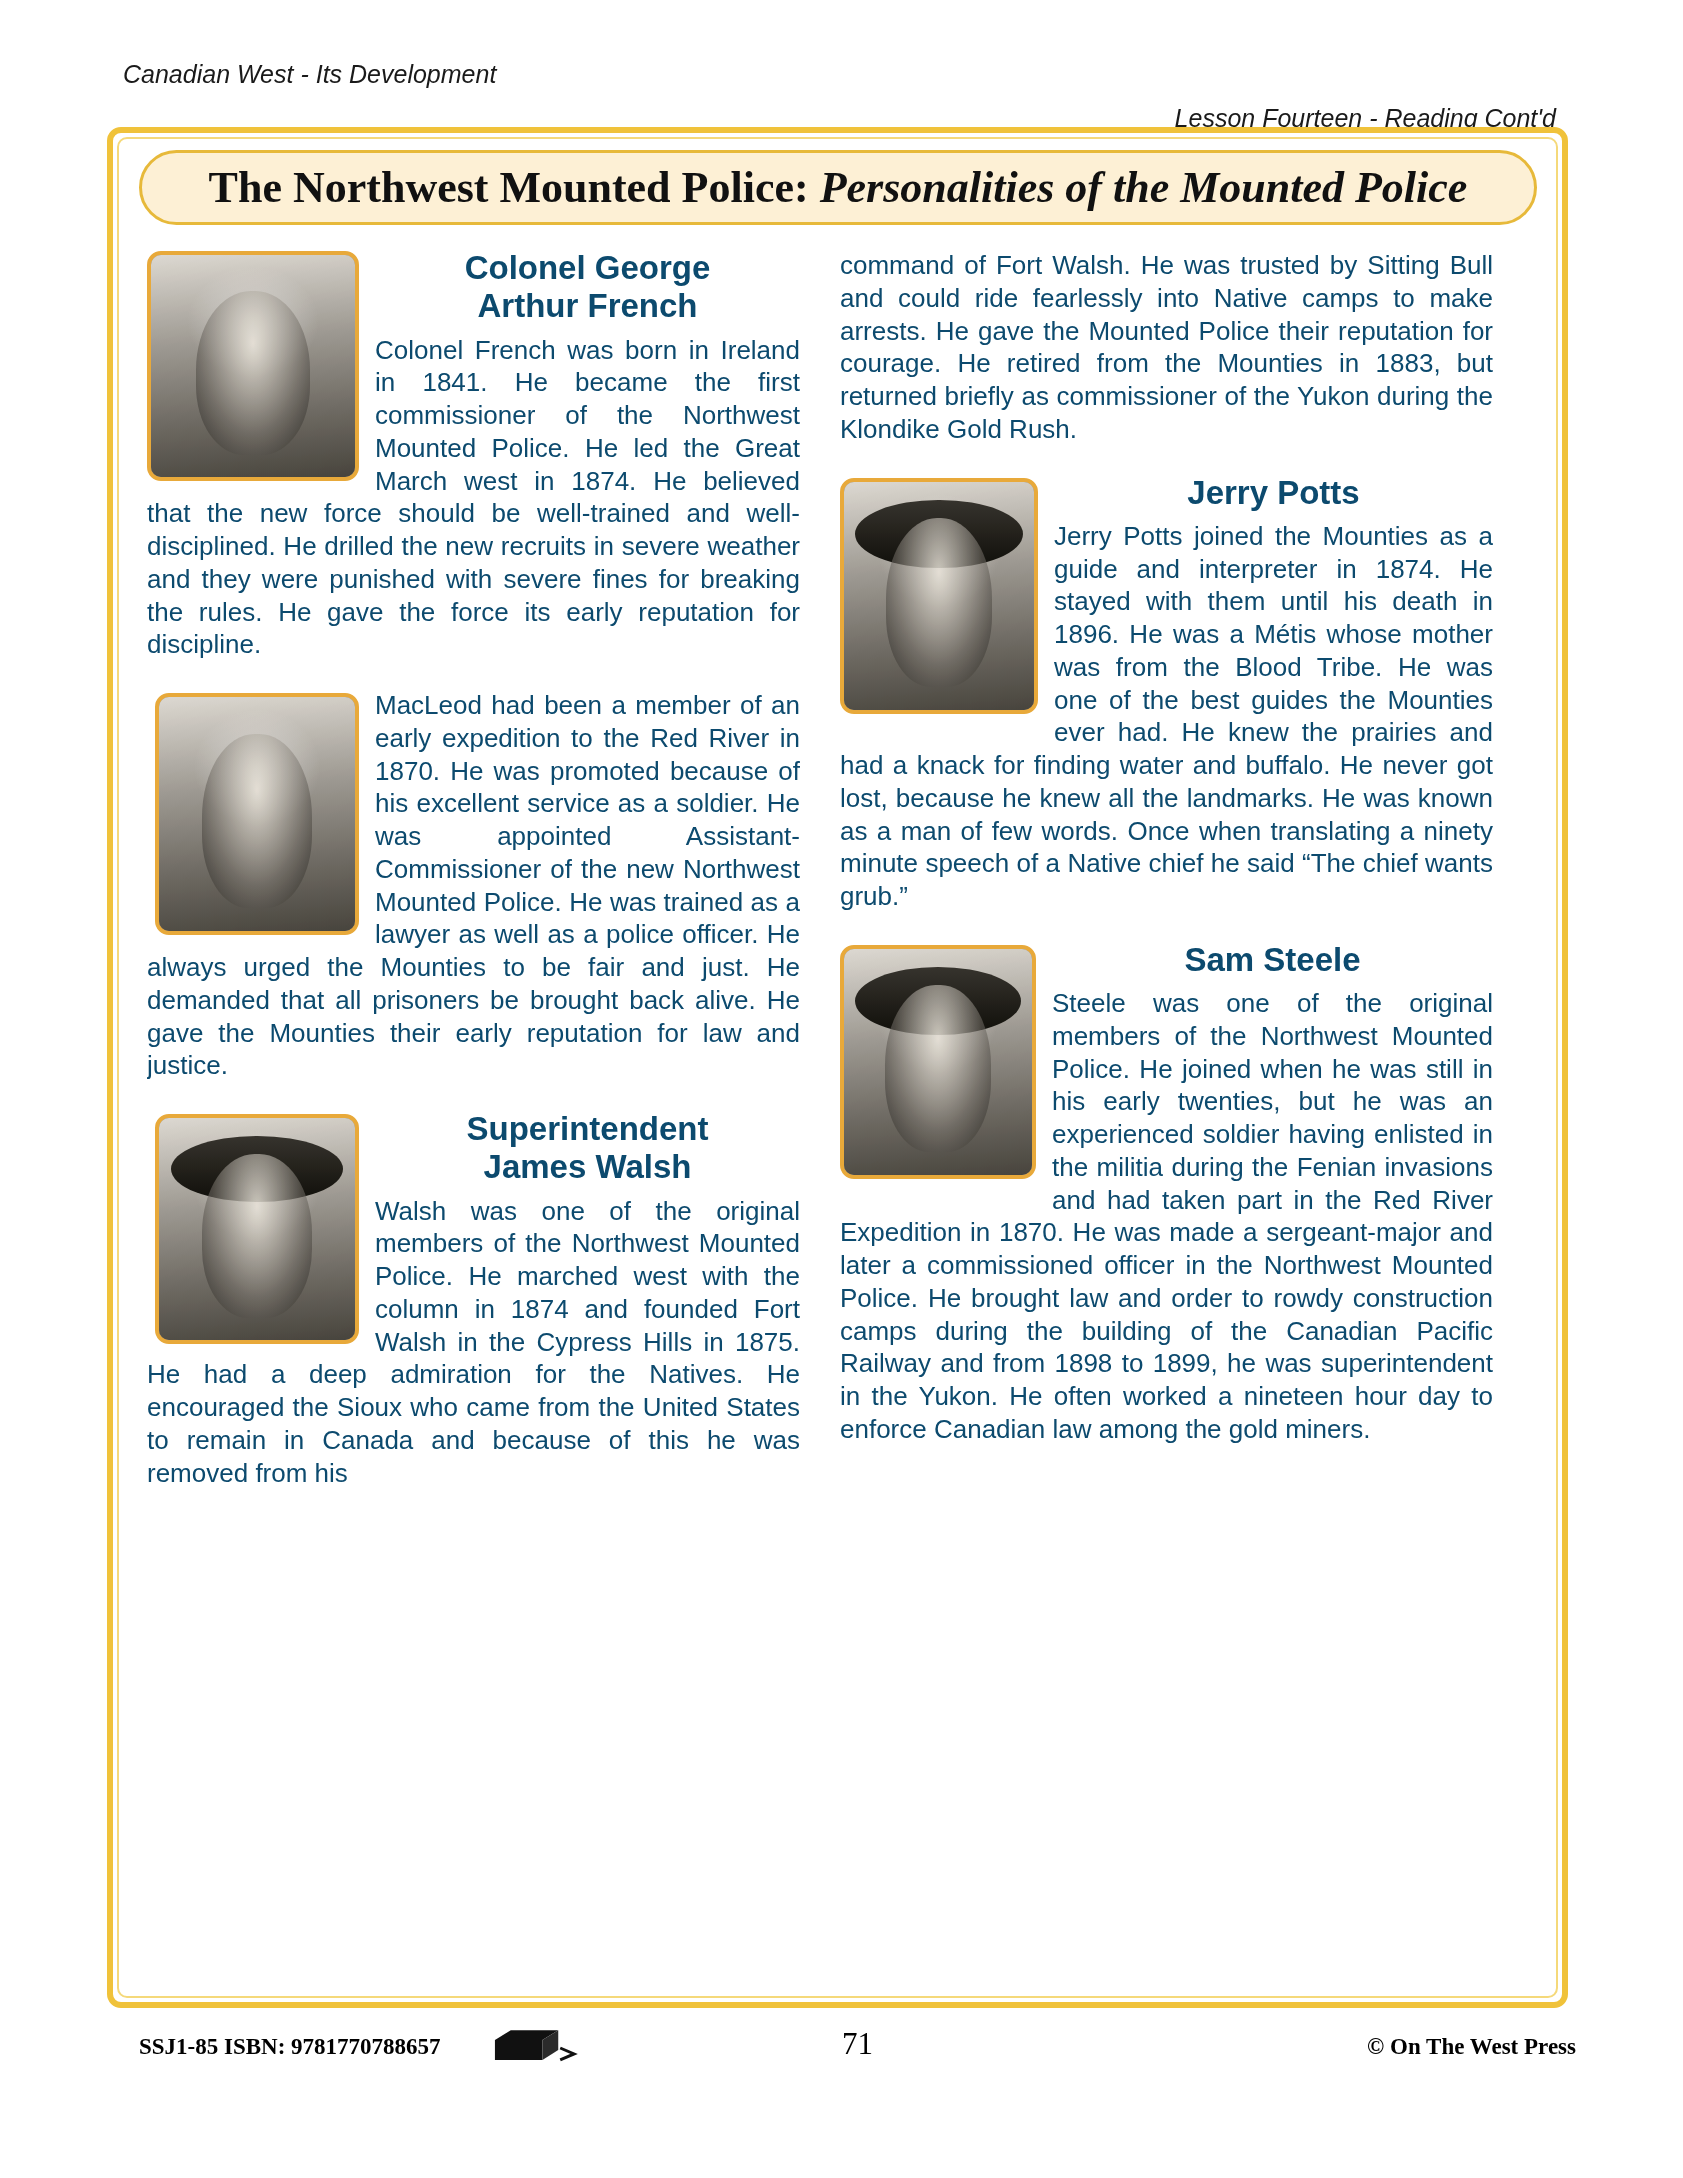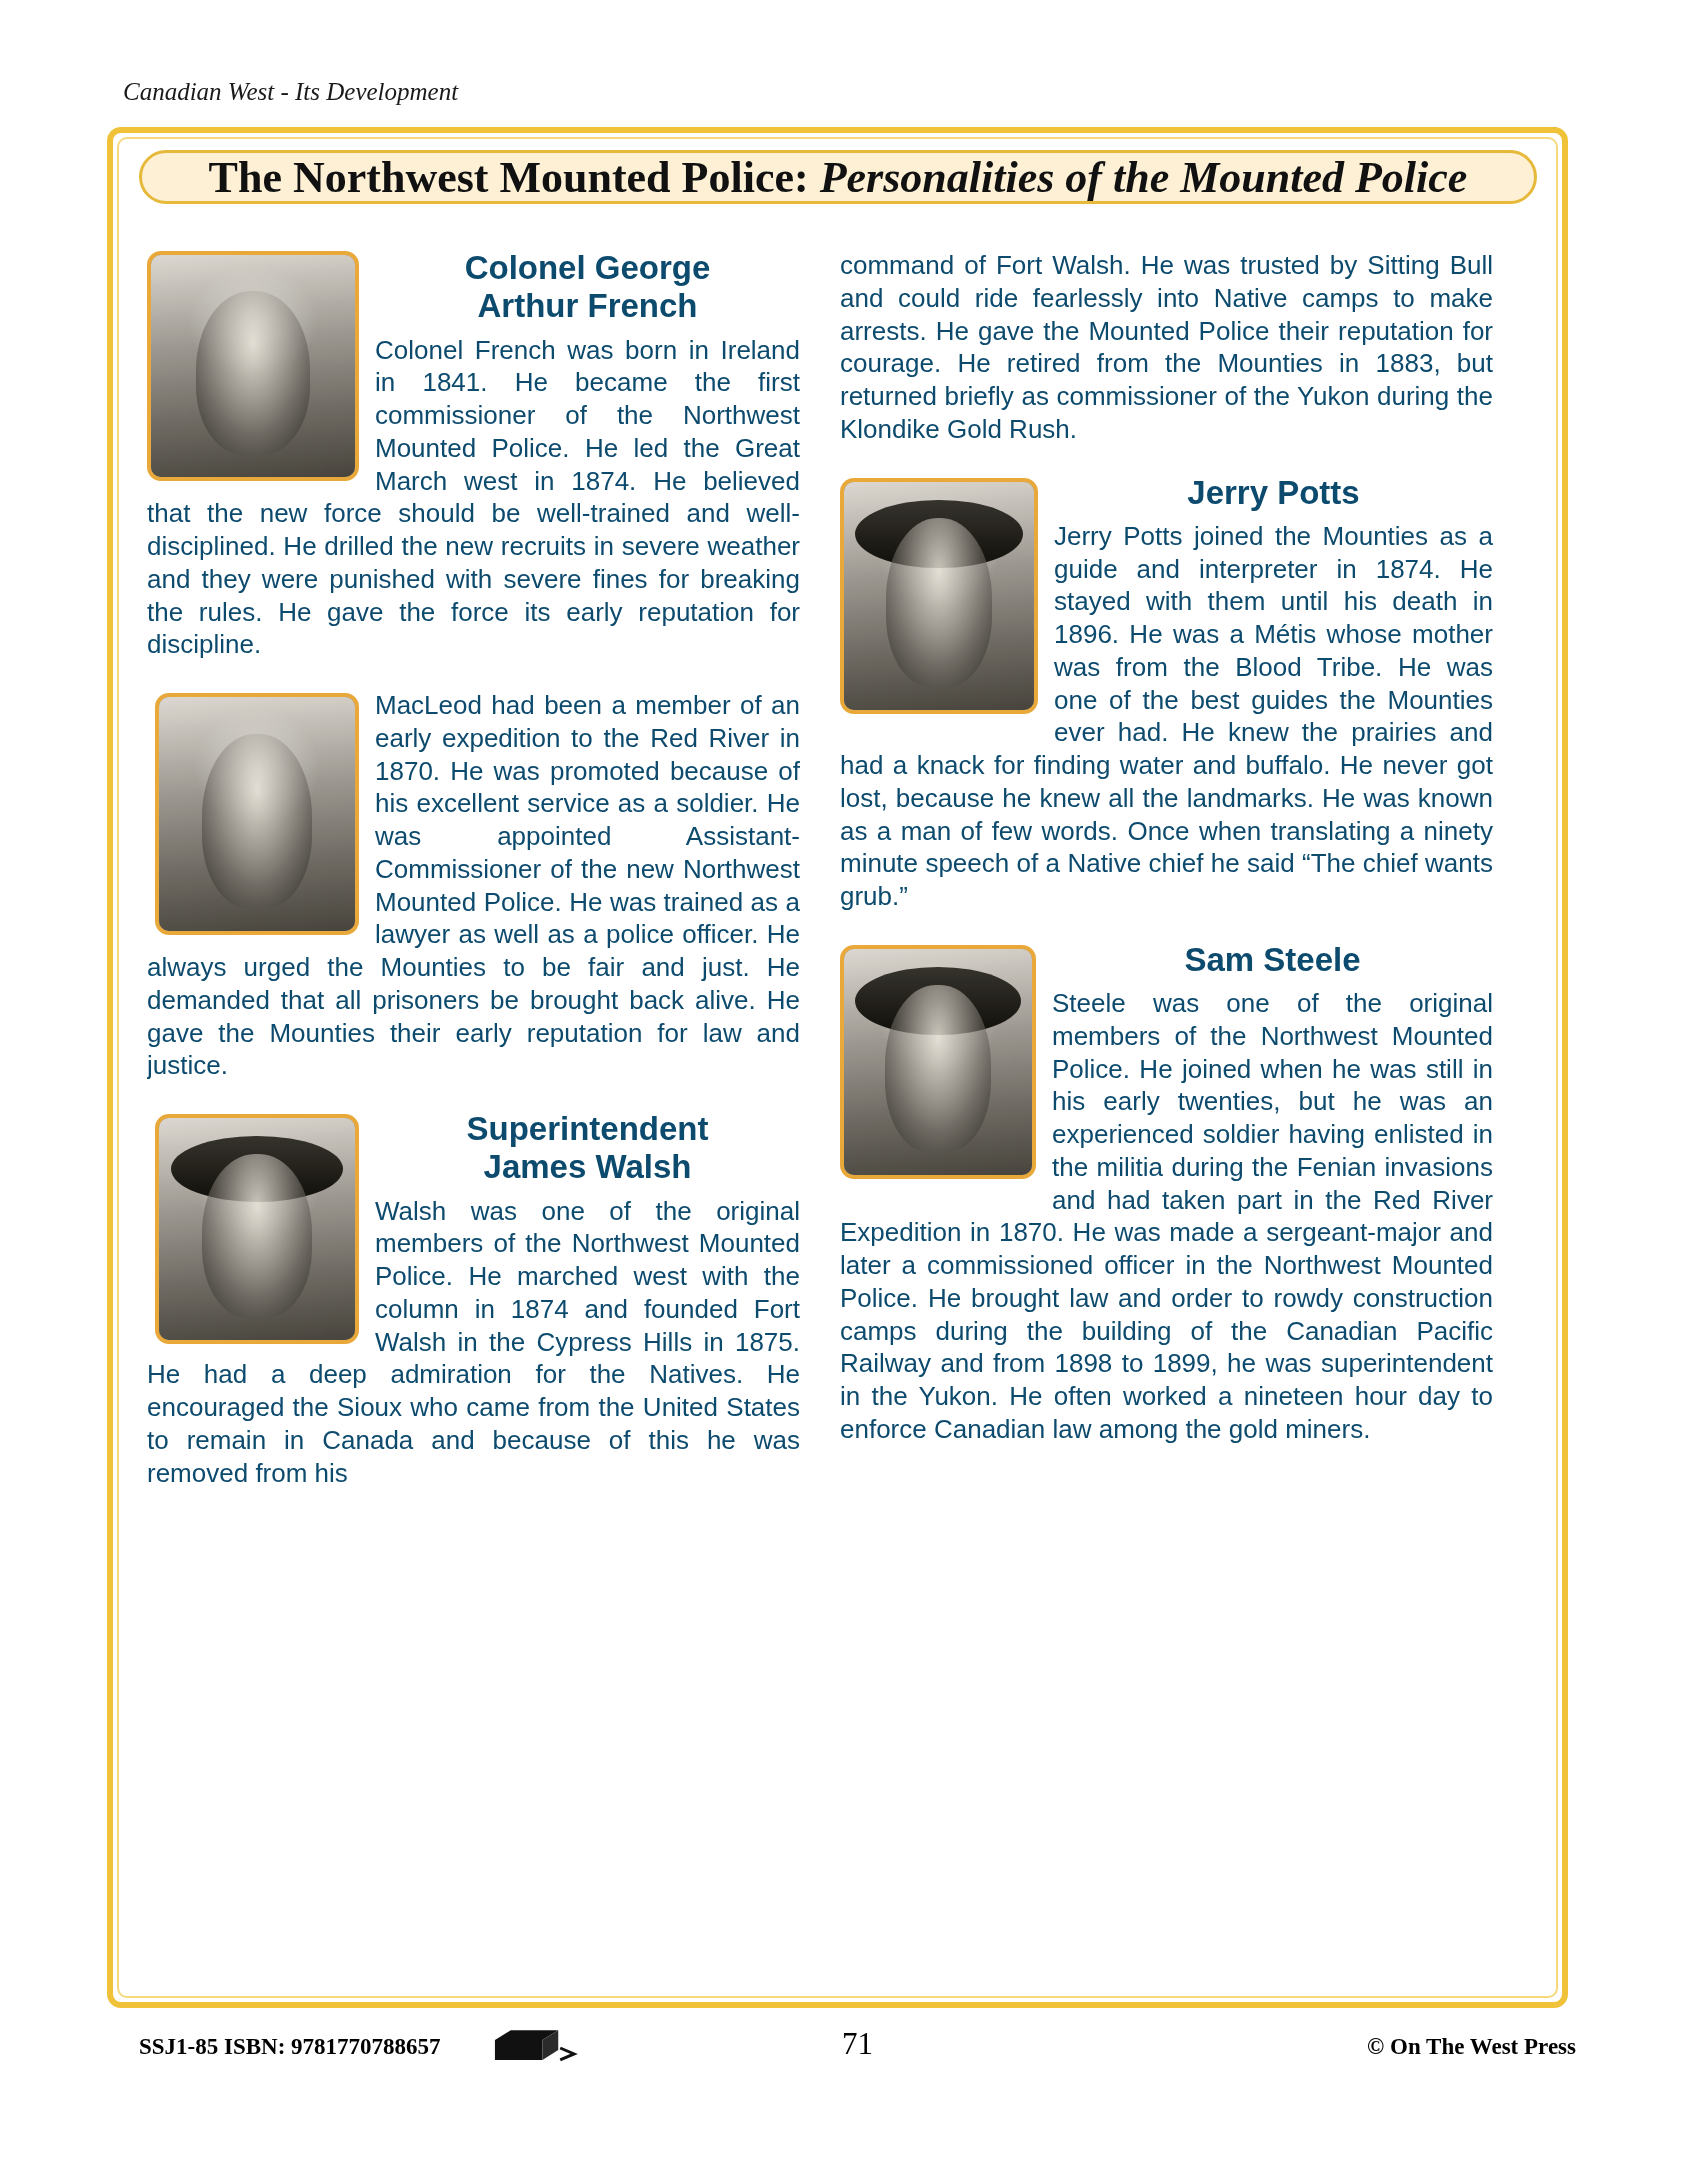--- a/index.html
+++ b/index.html
@@ -19,22 +19,22 @@
     position: absolute;
     left: 0; top: 0;
     width: 1683px;
     height: 2178px;
     box-sizing: border-box;
   }
 
   
   .runhead {
     position: absolute;
-    top: 78px;
-    font-family: Liberation Serif, serif;
+    top: 60px;
+    font-family: Liberation Sans, sans-serif;
     font-style: italic;
     font-size: 25px;
     color: #1a1a1a;
   }
   .runhead.left  { left: 123px; }
   .runhead.right { right: 127px; margin-top: 44px; }
 
   
   .frame-outer {
     position: absolute;
@@ -58,21 +58,21 @@
     box-sizing: border-box;
     pointer-events: none;
   }
 
   
   .banner {
     position: absolute;
     left: 139px;
     top: 150px;
     width: 1398px;
-    height: 54px;
+    height: 75px;
     background: #fdf0d5;
     border: 3px solid #e7b93a;
     border-radius: 38px;
     box-sizing: border-box;
     display: flex;
     align-items: center;
     justify-content: center;
     padding: 0 26px;
     text-align: right;
   }

